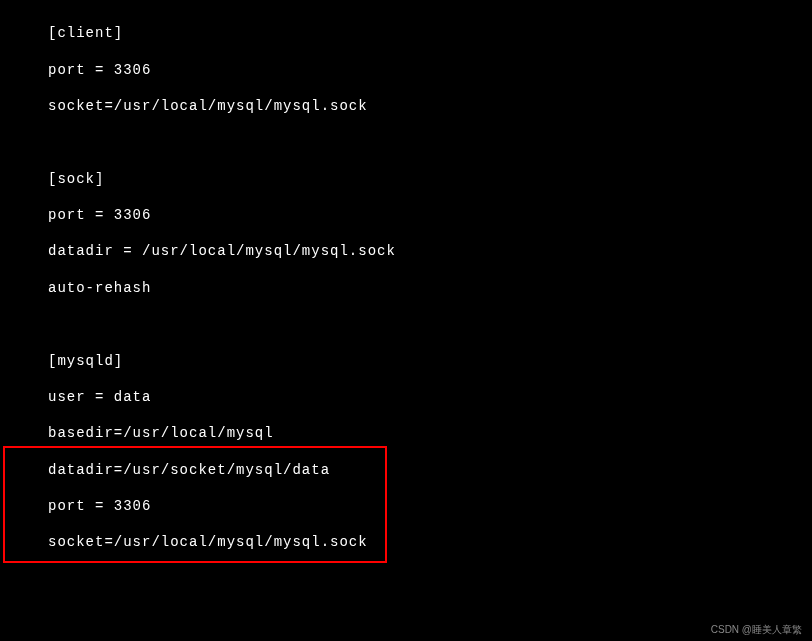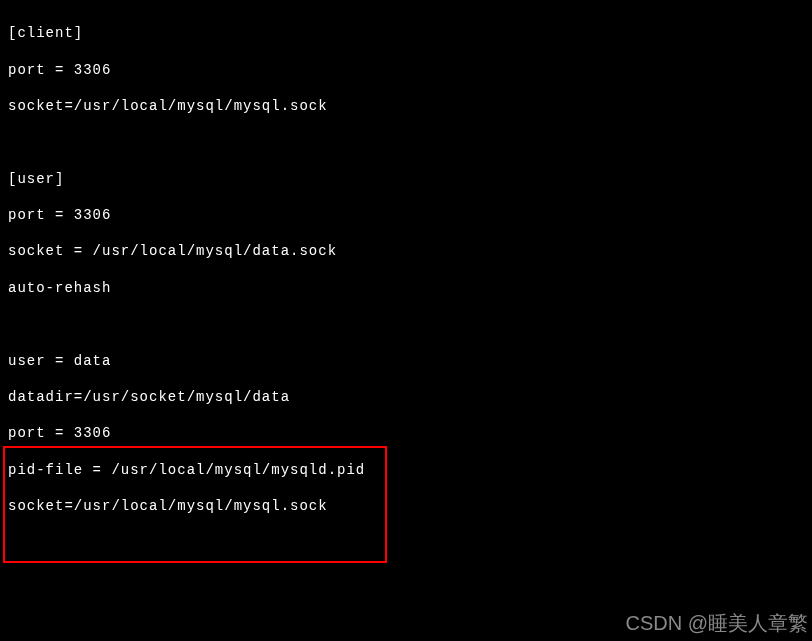--- a/index.html
+++ b/index.html
@@ -19,53 +19,55 @@
       overflow: hidden;
     }
     .terminal {
       padding: 6px 8px;
       line-height: 1.3;
       white-space: pre;
     }
     .line {
       display: block;
       min-height: 1.3em;
+      margin-left: 40px;
     }
     .highlighted-box {
       border: 2px solid #ff0000;
       position: absolute;
       pointer-events: none;
     }
     .watermark {
       position: absolute;
       bottom: 4px;
-      right: 4px;
+      right: 10px;
       color: #888;
       font-family: sans-serif;
-      font-size: 20px;
+      font-size: 10px;
       letter-spacing: 0;
     }
   </style>
 </head>
 <body>
 
 <div class="terminal">
 <span class="line">[client]</span>
 <span class="line">port = 3306</span>
 <span class="line">socket=/usr/local/mysql/mysql.sock</span>
 <span class="line"> </span>
-<span class="line">[user]</span>
+<span class="line">[sock]</span>
 <span class="line">port = 3306</span>
-<span class="line">socket = /usr/local/mysql/data.sock</span>
+<span class="line">datadir = /usr/local/mysql/mysql.sock</span>
 <span class="line">auto-rehash</span>
 <span class="line"> </span>
+<span class="line">[mysqld]</span>
 <span class="line">user = data</span>
+<span class="line">basedir=/usr/local/mysql</span>
 <span class="line">datadir=/usr/socket/mysql/data</span>
 <span class="line">port = 3306</span>
-<span class="line">pid-file = /usr/local/mysql/mysqld.pid</span>
 <span class="line">socket=/usr/local/mysql/mysql.sock</span>
 
 
 
 
 
 
 
 
 

